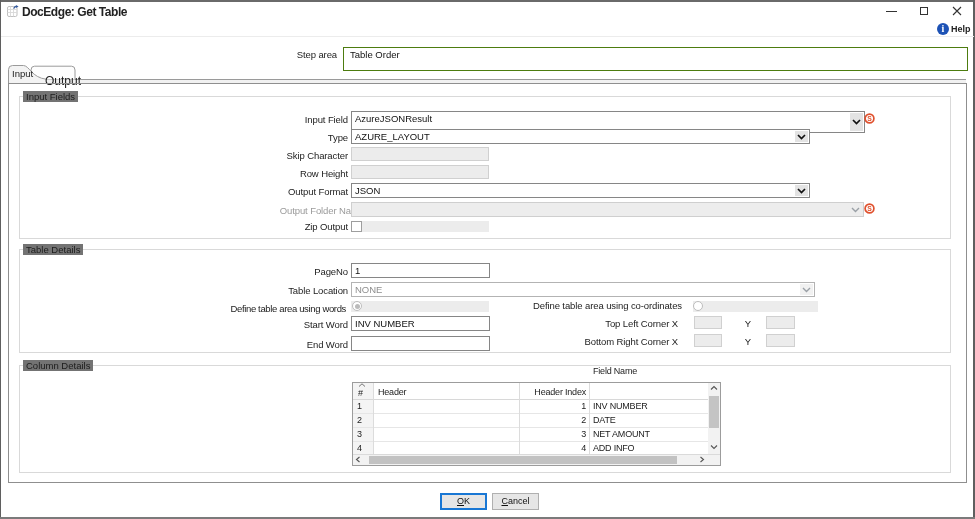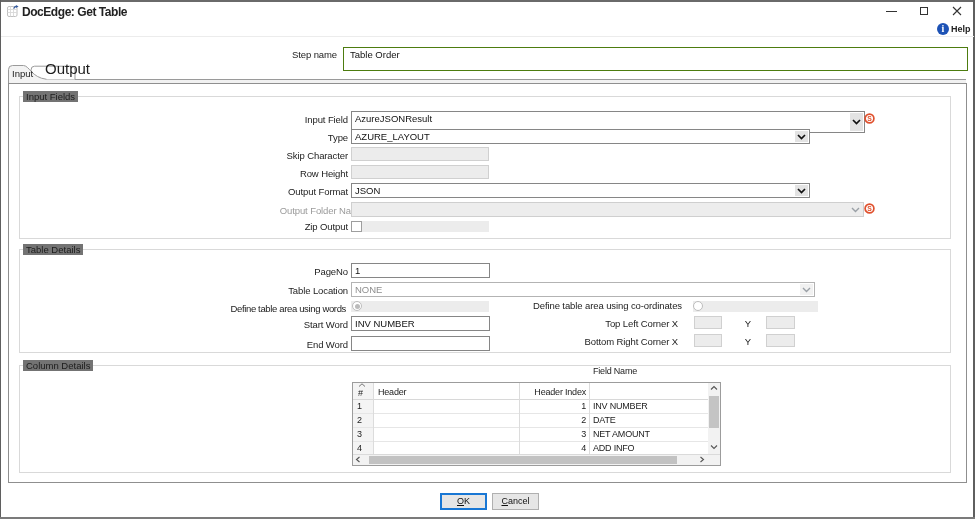--- a/index.html
+++ b/index.html
@@ -32,32 +32,32 @@
 <div class="a" style="left:886px;top:11px;width:11px;height:1px;background:#333"></div>
 <div class="a" style="left:920px;top:7px;width:8px;height:8px;border:1px solid #333;box-sizing:border-box"></div>
 <svg class="a" style="left:952px;top:6px" width="10" height="10" viewBox="0 0 10 10">
  <path d="M1 1 L9 9 M9 1 L1 9" stroke="#333" stroke-width="1.1"></path>
 </svg>
 
 <div class="a" style="left:937px;top:23px;width:12px;height:12px;border-radius:50%;background:#1d52b5;color:#fff;font-family:'Liberation Serif',serif;font-weight:bold;font-size:10px;text-align:center;line-height:12px">i</div>
 <div class="txt" style="left:951px;top:24px;font-weight:bold;font-size:9px;color:#222">Help</div>
 <div class="a" style="left:1px;top:36px;width:973px;height:1px;background:#ececec"></div>
 
-<div class="lbl" style="left:241px;top:49px;width:96px">Step name</div>
+<div class="lbl" style="left:241px;top:49px;width:96px">Step area</div>
 <div class="inp" style="left:343px;top:47px;width:625px;height:24px;border:1px solid #4d7c0f;padding-left:6px">Table Order</div>
 
 <div class="a" style="left:9px;top:79px;width:957px;height:4px;background:#f1f1f1"></div>
 <div class="a" style="left:46px;top:79px;width:920px;height:1px;background:#9a9a9a"></div>
 <svg class="a" style="left:8px;top:64px" width="80" height="20" viewBox="0 0 80 20">
  <path d="M23 15.4 L23 6 Q23 2.2 26.5 2.2 L63.5 2.2 Q67 2.2 67 6 L67 15.4" fill="#fdfdfd" stroke="#9a9a9a" stroke-width="1"></path>
  <path d="M0.5 19 L0.5 5.5 Q0.5 1.5 4.5 1.5 L15.5 1.5 C 21.5 1.8, 23.5 13.5, 38.5 15.3 L38.5 19 Z" fill="#f3f3f3" stroke="none"></path>
  <path d="M0.5 19 L0.5 5.5 Q0.5 1.5 4.5 1.5 L15.5 1.5 C 21.5 1.8, 23.5 13.5, 38.5 15.3" fill="none" stroke="#9a9a9a" stroke-width="1"></path>
 </svg>
 <div class="txt" style="left:12px;top:68px;font-size:9.5px">Input</div>
-<div class="txt" style="left:45px;top:60px;font-size:15px">Output</div>
+<div class="txt" style="left:45px;top:74px;font-size:12px">Output</div>
 
 <div class="a" style="left:8px;top:83px;width:959px;height:400px;border:1px solid #8f8f8f;box-sizing:border-box"></div>
 
 <div class="grp" style="left:19px;top:96px;width:932px;height:143px"></div>
 <div class="leg" style="left:23px;top:91px">Input Fields</div>
 
 <div class="lbl" style="left:148px;top:114px;width:200px">Input Field</div>
 <div class="combo" style="left:351px;top:111px;width:514px;height:22px">AzureJSONResult<span class="cbtn">
       <svg width="9" height="6" viewBox="0 0 9 6">
         <path d="M1 1 L4.5 4.5 L8 1" stroke="#111" stroke-width="1.7" fill="none"></path>

